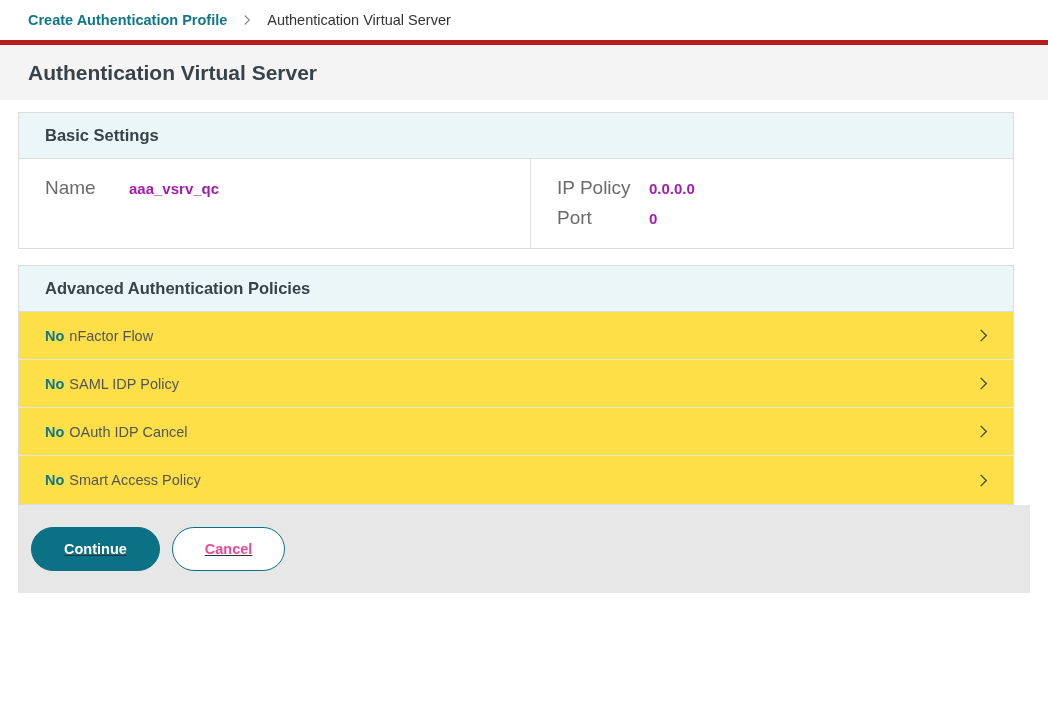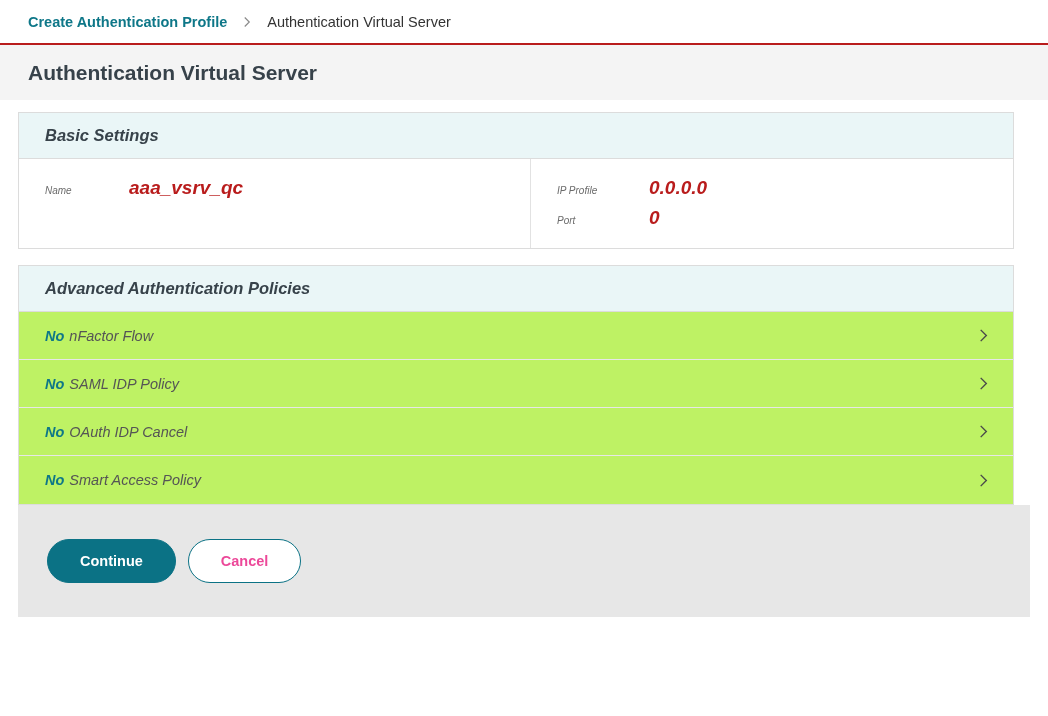--- a/index.html
+++ b/index.html
@@ -11,21 +11,21 @@
     color: #333;
     overflow: hidden;
   }
 
   
   .breadcrumb-bar {
     height: 45px;
     display: flex;
     align-items: center;
     padding: 0 28px;
-    border-bottom: 2px solid #b91c1c;
+    border-bottom: 5px solid #b91c1c;
     background: #ffffff;
   }
   .crumb-link {
     color: #0e7788;
     font-size: 14.5px;
     font-weight: bold;
     text-decoration: none;
     cursor: pointer;
   }
   .crumb-sep {
@@ -48,21 +48,20 @@
   }
   .page-title {
     font-size: 21px;
     font-weight: bold;
     color: #37424a;
   }
 
   
   .content {
     padding: 12px 34px 0 18px;
-    font-style: italic;
   }
 
   .panel {
     border: 1px solid #dcdcdc;
     background: #fff;
   }
   .panel + .panel { margin-top: 16px; }
 
   .panel-header {
     background: #eaf6f7;
@@ -91,61 +90,62 @@
     border-right: 1px solid #e2e2e2;
   }
   .field-row {
     display: flex;
     align-items: baseline;
     margin-bottom: 8px;
   }
   .field-row:last-child { margin-bottom: 0; }
   .field-label {
     color: #6b6b6b;
-    font-size: 10px;
+    font-size: 19px;
     min-width: 58px;
     margin-right: 26px;
   }
   .field-label.wide { min-width: 78px; margin-right: 14px; }
   .field-value {
-    color: #b91c1c;
-    font-size: 19px;
+    color: #a21caf;
+    font-size: 15px;
     font-weight: bold;
   }
 
   
   .policy-row {
     height: 48px;
     display: flex;
     align-items: center;
     justify-content: space-between;
     padding: 0 22px 0 26px;
     border-bottom: 1px solid #e7e7e7;
-    background: #bef264;
+    background: #fde047;
     cursor: pointer;
   }
   .policy-row.highlighted {
     background: #def0f2;
   }
   .policy-text { font-size: 14.5px; color: #555; }
   .policy-count {
     color: #0e7788;
     font-weight: bold;
     margin-right: 5px;
   }
   .chevron { display: inline-flex; align-items: center; }
 
   
   .actions-bar {
     margin: 0 18px;
     background: #e7e7e7;
-    height: 112px;
-    display: flex;
-    align-items: center;
-    padding: 0 29px;
+    height: 88px;
+    display: flex;
+    align-items: center;
+    padding: 0 13px;
+    text-decoration: underline;
   }
   .btn {
     height: 44px;
     border-radius: 22px;
     font-size: 14.5px;
     font-weight: bold;
     font-family: "Liberation Sans", sans-serif;
     padding: 0 32px;
     cursor: pointer;
   }
@@ -186,21 +186,21 @@
     </div>
     <div class="basic-body">
       <div class="basic-col left">
         <div class="field-row">
           <span class="field-label">Name</span>
           <span class="field-value">aaa_vsrv_qc</span>
         </div>
       </div>
       <div class="basic-col right">
         <div class="field-row">
-          <span class="field-label wide">IP Profile</span>
+          <span class="field-label wide">IP Policy</span>
           <span class="field-value">0.0.0.0</span>
         </div>
         <div class="field-row">
           <span class="field-label wide">Port</span>
           <span class="field-value">0</span>
         </div>
       </div>
     </div>
   </div>
 

